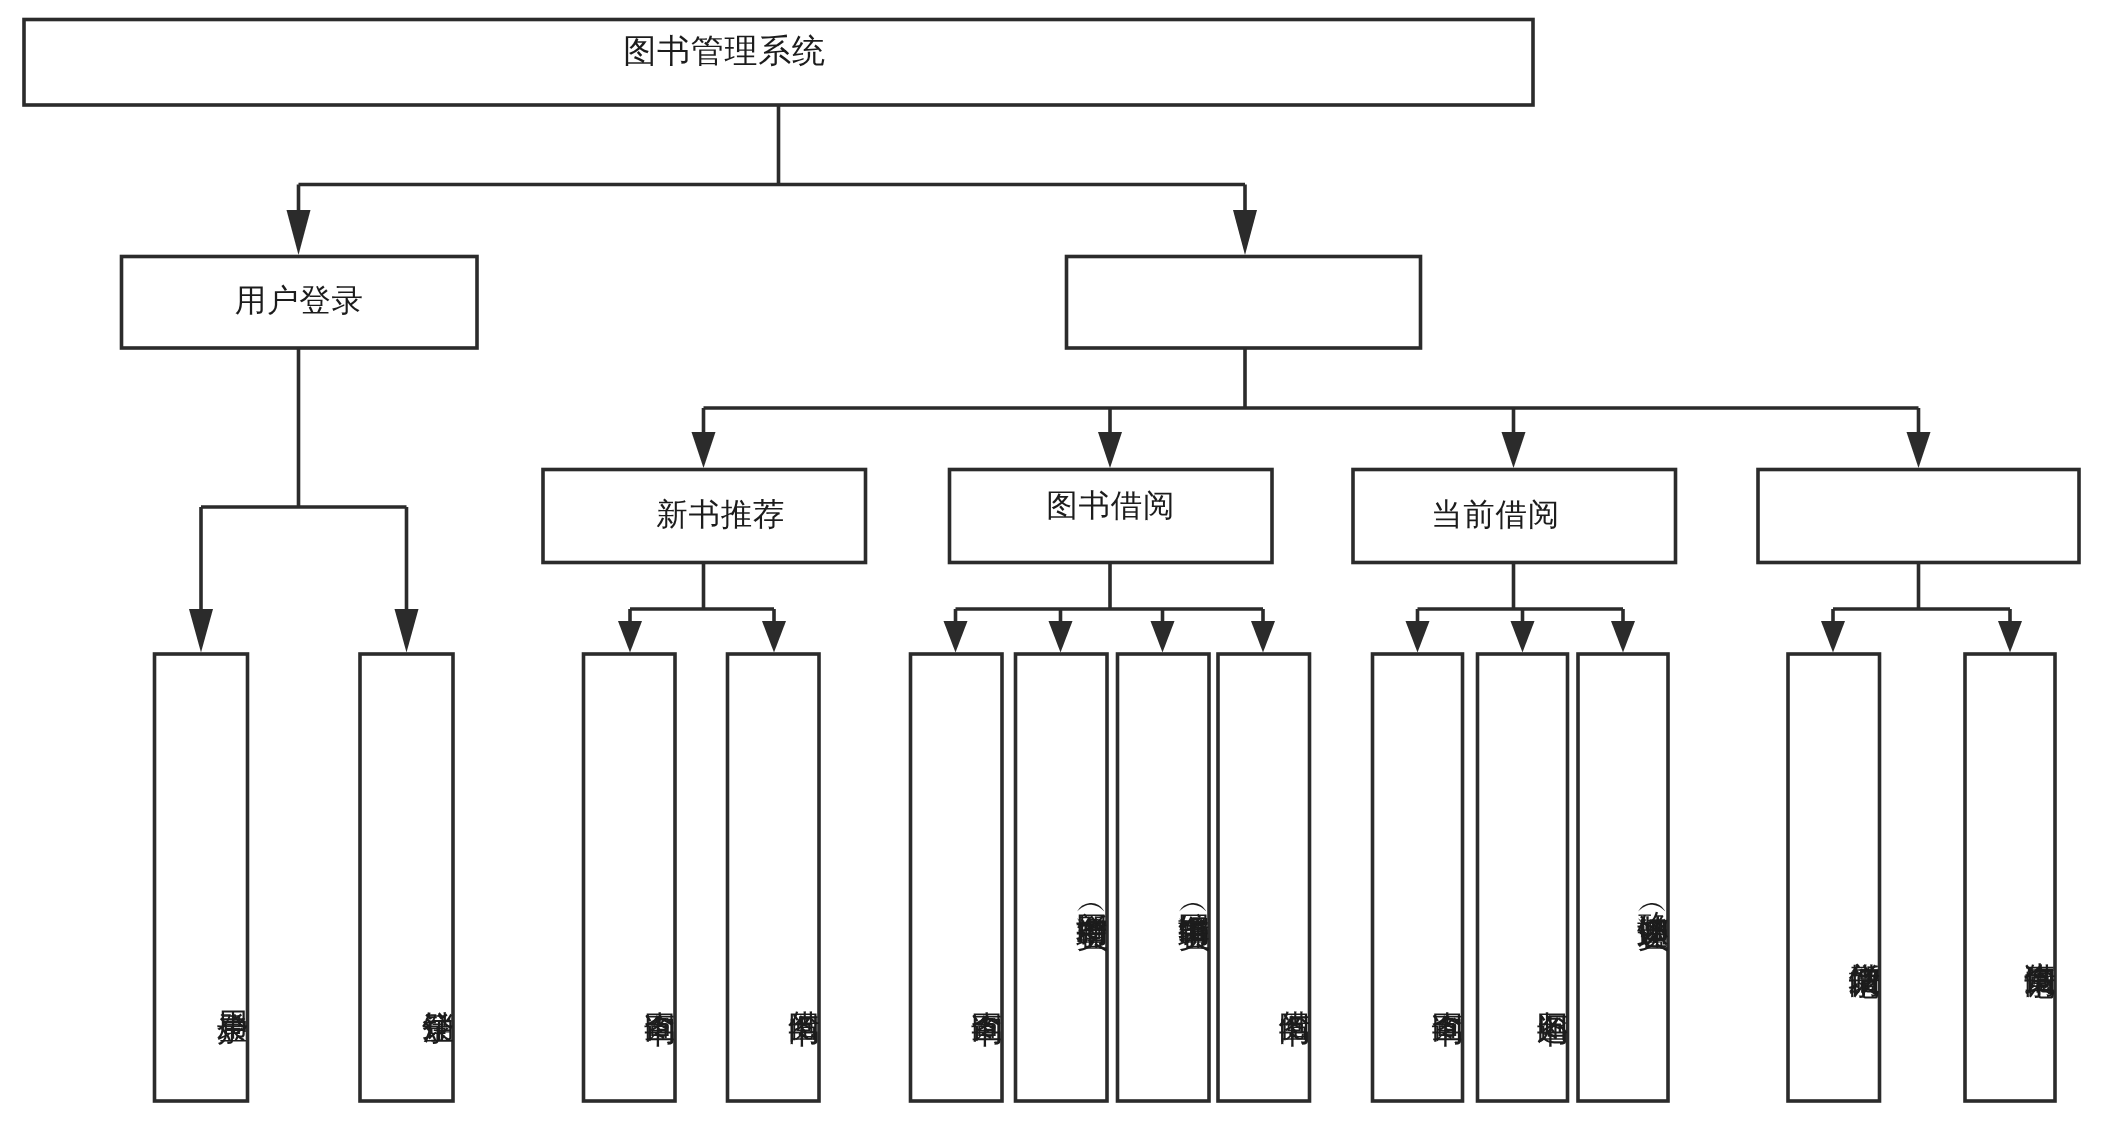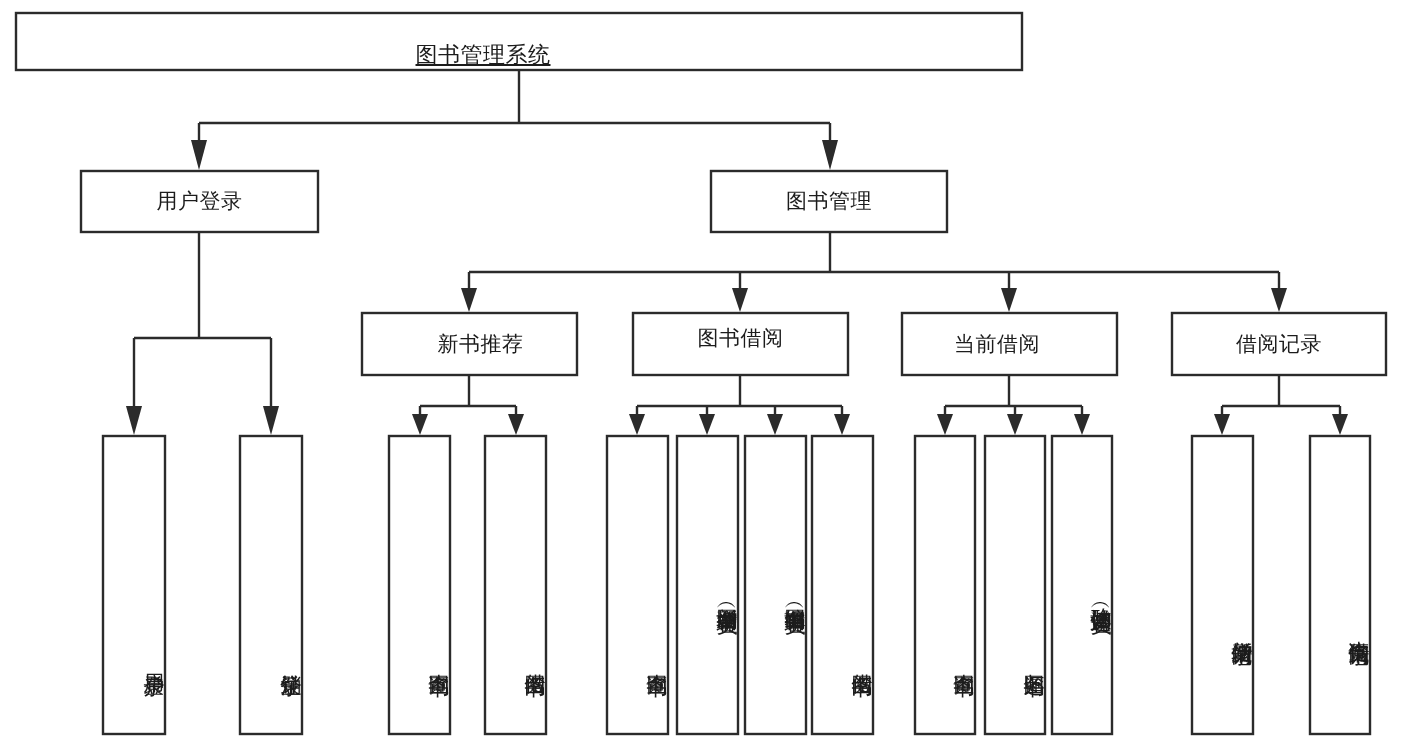--- a/index.html
+++ b/index.html
@@ -164,29 +164,27 @@
     <rect class="node-rect" x="677" y="436" width="61" height="298"></rect>
     <rect class="node-rect" x="745" y="436" width="61" height="298"></rect>
     <rect class="node-rect" x="812" y="436" width="61" height="298"></rect>
     <rect class="node-rect" x="915" y="436" width="60" height="298"></rect>
     <rect class="node-rect" x="985" y="436" width="60" height="298"></rect>
     <rect class="node-rect" x="1052" y="436" width="60" height="298"></rect>
     <rect class="node-rect" x="1192" y="436" width="61" height="298"></rect>
     <rect class="node-rect" x="1310" y="436" width="60" height="298"></rect>
   </svg>
 
-  <div class="node-label-h title-label" style="left:16px; top:26px; width:934px; height:57px;text-decoration:underline;">图书管理系统</div>
+  <div class="node-label-h title-label" style="left:16px; top:5px; width:934px; height:57px;">图书管理系统</div>
 
   <div class="node-label-h" style="left:81px; top:171px; width:237px; height:61px;">用户登录</div>
-  <div class="node-label-h" style="left:711px; top:171px; width:236px; height:61px;">图书管理</div>
 
   <div class="node-label-h" style="left:362px; top:313px; width:237px; height:62px;">新书推荐</div>
   <div class="node-label-h" style="left:633px; top:313px; width:215px; height:50px;">图书借阅</div>
   <div class="node-label-h" style="left:902px; top:313px; width:190px; height:62px;">当前借阅</div>
-  <div class="node-label-h" style="left:1172px; top:313px; width:214px; height:62px;">借阅记录</div>
 
   <div class="node-label-v" style="left:103px; top:436px; width:62px; height:298px; padding-top:74px;">用户登录</div>
   <div class="node-label-v" style="left:240px; top:436px; width:62px; height:298px; padding-top:74px;">注销登录</div>
   <div class="node-label-v" style="left:389px; top:436px; width:61px; height:298px; padding-top:74px;">查询图书</div>
   <div class="node-label-v" style="left:485px; top:436px; width:61px; height:298px; padding-top:74px;">借阅图书</div>
   <div class="node-label-v" style="left:607px; top:436px; width:61px; height:298px; padding-top:74px;">查询图书</div>
   <div class="node-label-v" style="left:677px; top:436px; width:61px; height:298px; padding-top:10px;">新增图书（管理员）</div>
   <div class="node-label-v" style="left:745px; top:436px; width:61px; height:298px; padding-top:10px;">编辑图书（管理员）</div>
   <div class="node-label-v" style="left:812px; top:436px; width:61px; height:298px; padding-top:74px;">借阅图书</div>
   <div class="node-label-v" style="left:915px; top:436px; width:60px; height:298px; padding-top:74px;">查询图书</div>

